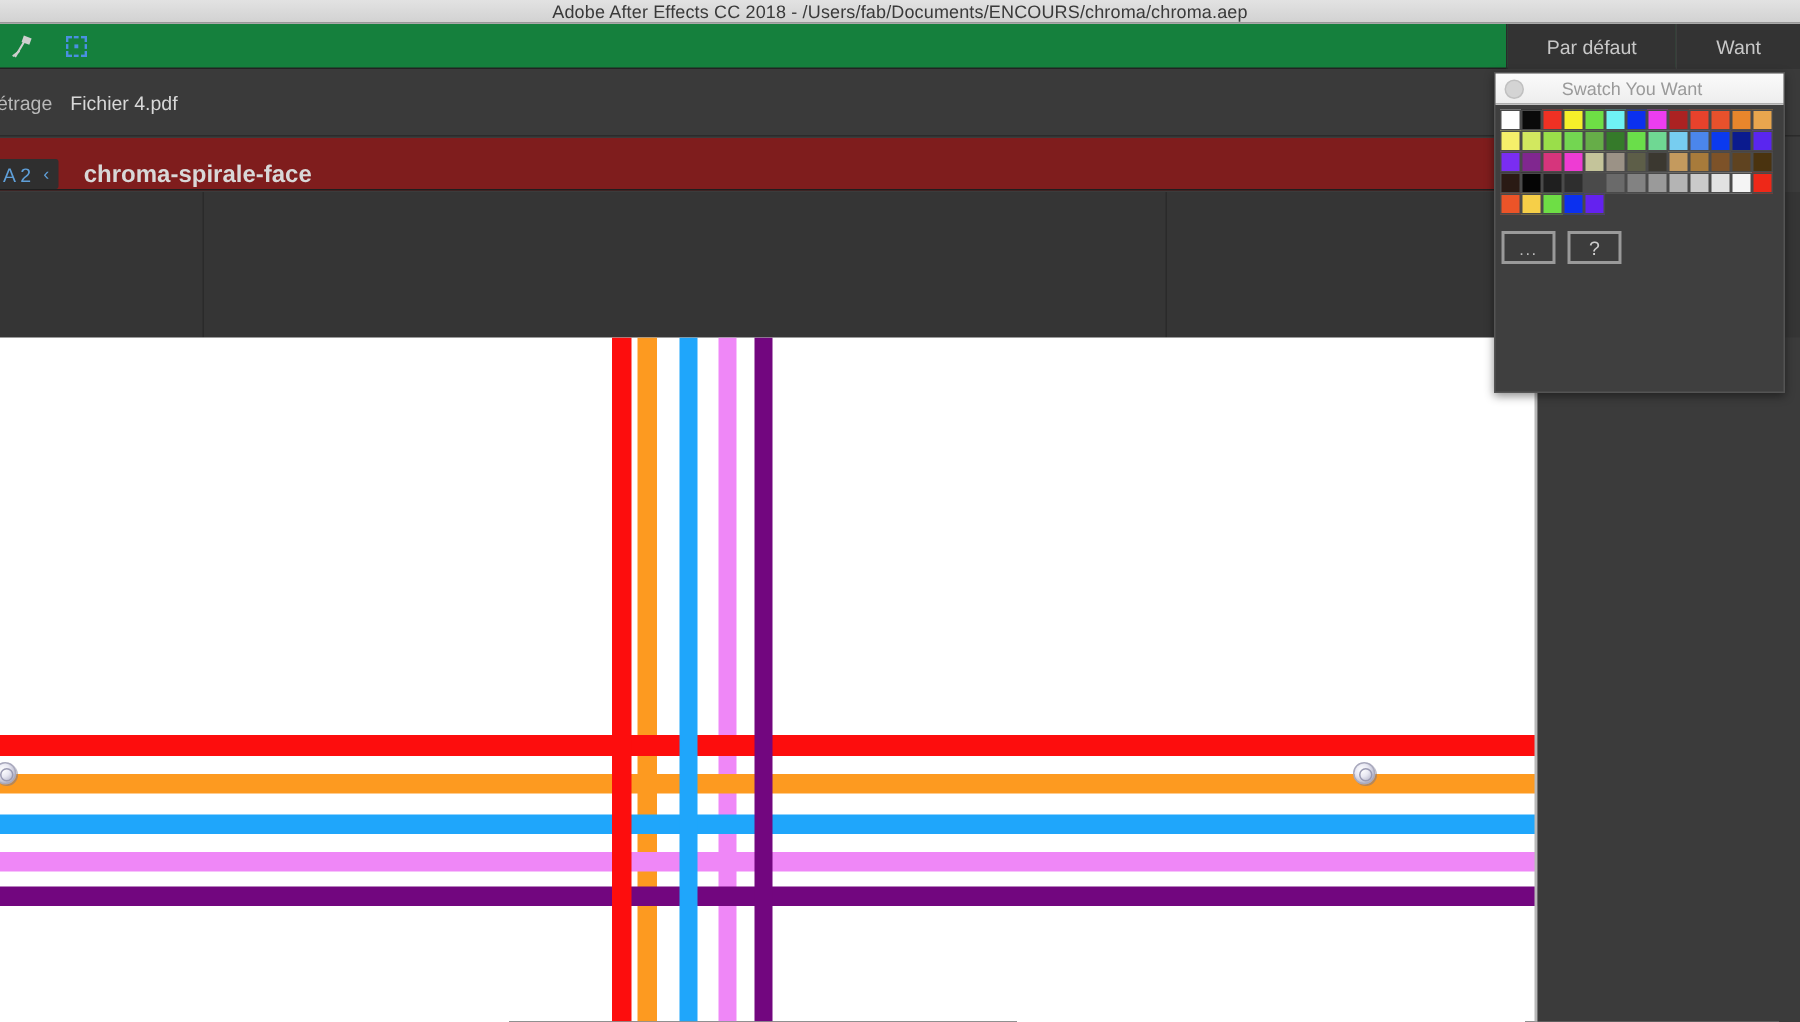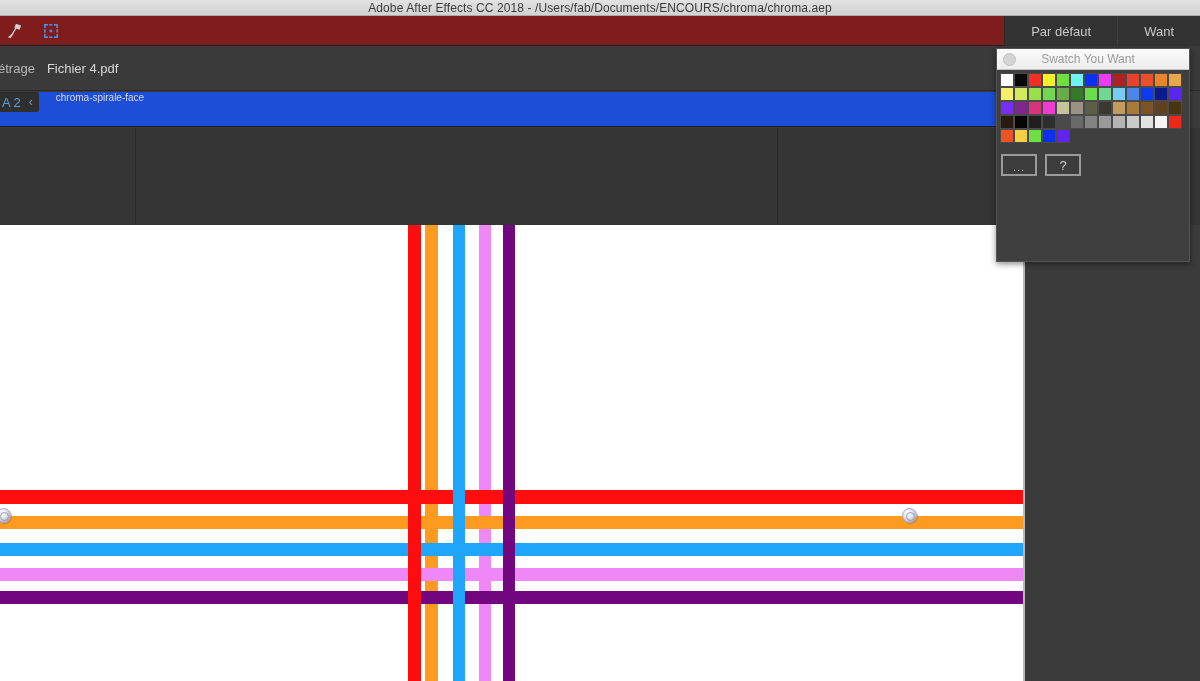--- a/index.html
+++ b/index.html
@@ -19,21 +19,21 @@
     display: flex; align-items: center; justify-content: center;
   }
   .titlebar-text {
     font-size: 12px; color: #3a3a3a; letter-spacing: 0.1px;
     white-space: nowrap;
   }
 
   
   .toolbar {
     position: absolute; left: 0; top: 16px; width: 1200px; height: 30px;
-    background: #7f1d1d;
+    background: #15803d;
     border-bottom: 1px solid #222222;
     display: flex; align-items: center;
   }
   .tool-icons { display: flex; align-items: center; gap: 10px; padding-left: 2px; }
   .tool-btn {
     width: 26px; height: 24px;
     display: flex; align-items: center; justify-content: center;
   }
   .ws-tabs {
     position: absolute; right: 0; top: 0; height: 30px;
@@ -57,33 +57,33 @@
   }
   .strip1-label {
     font-size: 13px; color: #b9b9b9; margin-left: -2px; padding-left: 0;
   }
   .strip1-file {
     font-size: 13px; color: #d8d8d8; margin-left: 12px;
   }
 
   .panel-strip-2 {
     position: absolute; left: 0; top: 92px; width: 1072px; height: 35px;
-    background: #1d4ed8;
+    background: #7f1d1d;
     border-bottom: 1px solid #1e1e1e;
-    display: flex; align-items: flex-start;
+    display: flex; align-items: flex-end;
   }
   .comp-tab {
     display: flex; align-items: center; gap: 8px;
     background: #2f2f2f;
     border-radius: 2px;
     height: 20px; padding: 0 6px; margin-left: -4px;
   }
   .comp-tab-name { font-size: 13px; color: #5f9fd8; }
   .comp-tab-chev { font-size: 12px; color: #5f9fd8; }
-  .comp-title { font-size: 10px; color: #d8d8d8; margin-left: 17px; }
+  .comp-title { font-size: 16px; color: #d8d8d8; margin-left: 17px; font-weight: bold; }
 
   
   .panel-band {
     position: absolute; left: 0; top: 128px; width: 1200px; height: 97px;
     background: #353535;
   }
   .band-divider {
     position: absolute; top: 0; width: 1px; height: 97px; background: #2a2a2a;
   }
   .band-divider.d1 { left: 135px; }

